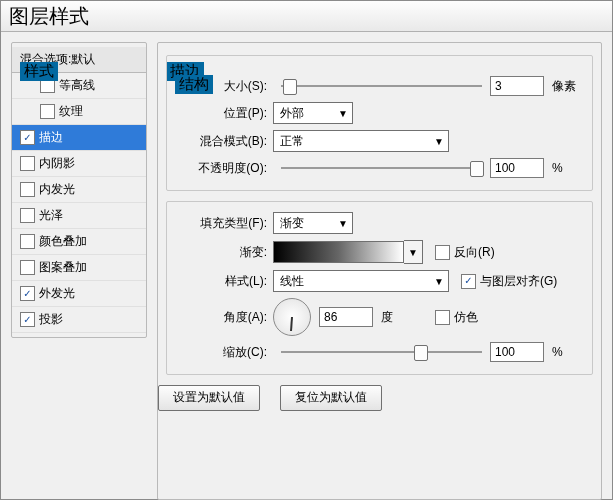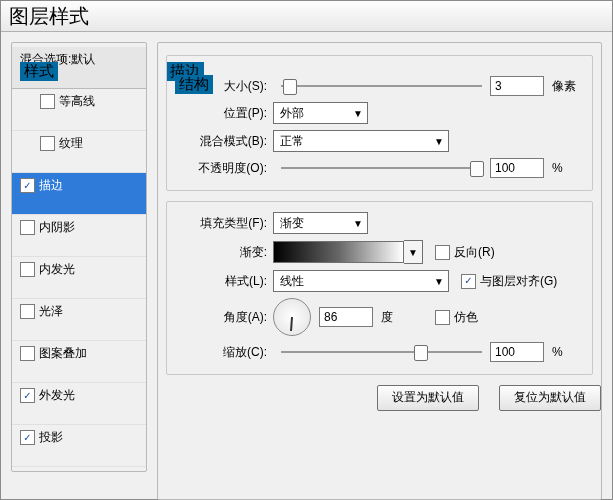--- a/index.html
+++ b/index.html
@@ -4,47 +4,47 @@
 <style>
   html,body{margin:0;padding:0;font-family:"Microsoft YaHei","SimSun",sans-serif;font-size:12px;background:#fff;color:#000;}
   .window{width:613px;height:500px;background:#f0f0f0;position:relative;border:1px solid #8a8a8a;box-sizing:border-box;}
   .titlebar{height:30px;line-height:30px;padding-left:8px;background:linear-gradient(#fdfdfd,#e9e9e9);border-bottom:1px solid #b0b0b0;font-size:20px;}
   .body{display:flex;padding:10px 10px 0 10px;height:calc(100% - 30px);box-sizing:border-box;}
   
   .left{width:136px;}
   .gbox{border:1px solid #b9b9b9;border-radius:2px;position:relative;padding:8px 0 4px 0;}
   .gbox>.legend{position:absolute;top:-9px;left:8px;background:#0369a1;padding:0 4px;font-size:15px;margin-top:28px;}
   .gbox.sub{border:1px solid #c8c8c8;margin:4px 8px 10px 8px;padding:14px 10px 6px 10px;}
-  .style-item{padding:4px 6px 20px 8px;display:flex;align-items:center;gap:4px;border-bottom:1px solid #e0e0e0;}
+  .style-item{padding:4px 6px 4px 8px;display:flex;align-items:center;gap:4px;border-bottom:1px solid #e0e0e0;}
   .style-item.header{background:#e6e6e6;border-bottom:1px solid #b9b9b9;}
   .style-item.selected{background:#2f7bd9;color:#fff;}
   .style-item.indent{padding-left:28px;}
   .cb{width:13px;height:13px;border:1px solid #7a7a7a;background:#fff;display:inline-flex;align-items:center;justify-content:center;font-size:10px;line-height:1;}
   .cb.checked::after{content:"✓";color:#1a4fa0;}
   .style-item.selected .cb.checked::after{color:#1a4fa0;}
   
   .right{flex:1;margin-left:10px;display:flex;flex-direction:column;}
   .row{display:flex;align-items:center;margin:6px 0;}
   .row .lbl{width:90px;text-align:right;padding-right:6px;}
   .slider{flex:1;height:18px;position:relative;margin:0 8px;}
   .slider .track{position:absolute;left:0;right:0;top:8px;height:2px;background:#9a9a9a;}
   .slider .thumb{position:absolute;top:2px;width:12px;height:14px;background:#fdfdfd;border:1px solid #707070;border-radius:2px;}
   .numbox{width:54px;height:20px;border:1px solid #7a7a7a;background:#fff;padding:0 4px;box-sizing:border-box;line-height:18px;}
   .unit{margin-left:8px;width:30px;}
   .combo{height:22px;border:1px solid #707070;background:#fff;display:flex;align-items:center;justify-content:space-between;padding:0 4px 0 6px;box-sizing:border-box;}
   .combo .arrow{font-size:10px;}
-  .combo.small{width:95px;}
+  .combo.small{width:80px;}
   .combo.med{width:176px;}
   .grad-prev{flex:1;height:20px;border:1px solid #707070;background:linear-gradient(to right,#000,#666,#fff);}
   .grad-wrap{display:flex;align-items:center;width:150px;}
   .grad-arrow{width:18px;height:22px;border:1px solid #707070;border-left:none;display:flex;align-items:center;justify-content:center;font-size:10px;background:#f4f4f4;}
   .dial{width:36px;height:36px;border:1px solid #8a8a8a;border-radius:50%;background:radial-gradient(#fff,#e0e0e0);position:relative;margin-right:8px;}
   .dial .needle{position:absolute;left:50%;top:50%;width:2px;height:14px;background:#333;transform-origin:top center;transform:translate(-1px,0) rotate(4deg);}
   .checkbox-inline{display:flex;align-items:center;gap:4px;margin-left:12px;}
-  .btnrow{display:flex;justify-content:flex-end;gap:20px;margin-top:8px;}
+  .btnrow{display:flex;justify-content:flex-start;gap:20px;margin-top:8px;}
   .btn{height:24px;padding:0 14px;border:1px solid #707070;background:linear-gradient(#fdfdfd,#e4e4e4);border-radius:2px;line-height:22px;}
 </style>
 </head>
 <body>
 
 <div class="window">
   <div class="titlebar">图层样式</div>
   <div class="body">
 
     <div class="left">
@@ -70,20 +70,24 @@
               <span class="cb"></span>
               <span>内阴影</span>
             </div>
             <div class="style-item">
               <span class="cb"></span>
               <span>内发光</span>
             </div>
             <div class="style-item">
               <span class="cb"></span>
               <span>光泽</span>
+            </div>
+            <div class="style-item">
+              <span class="cb"></span>
+              <span>颜色叠加</span>
             </div>
             <div class="style-item">
               <span class="cb"></span>
               <span>图案叠加</span>
             </div>
             <div class="style-item">
               <span class="cb checked"></span>
               <span>外发光</span>
             </div>
             <div class="style-item">

